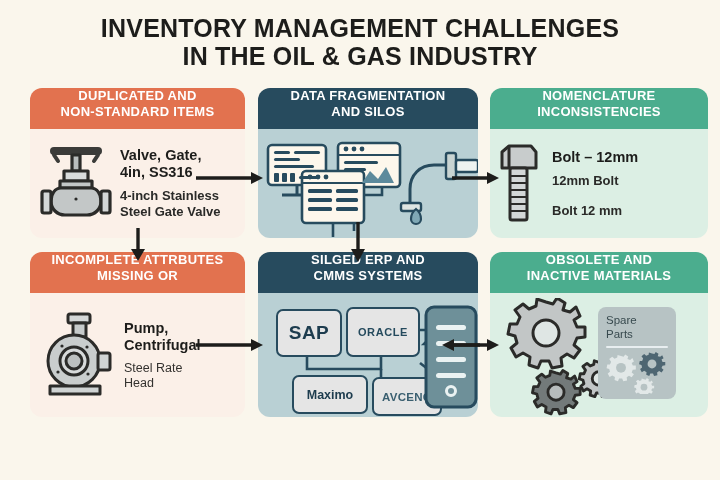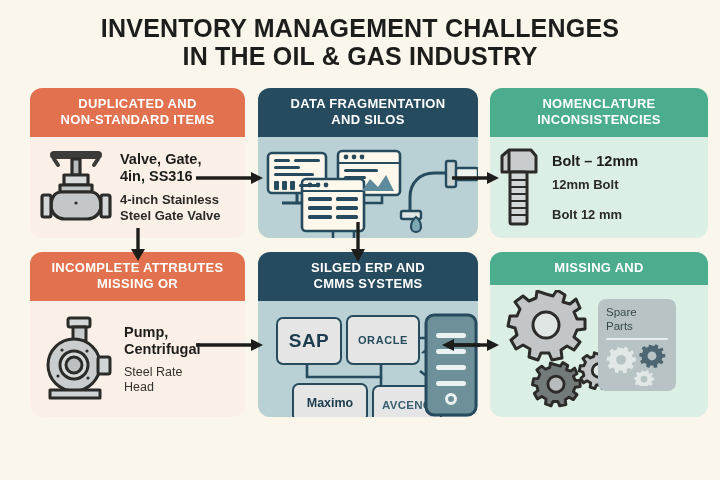--- a/index.html
+++ b/index.html
@@ -22,21 +22,21 @@
   .title .l2{display:block;}
 
   
   .panel{
     position:absolute;border-radius:12px;overflow:hidden;
     display:flex;flex-direction:column;
   }
   .phead{
     text-align:center;color:#ffffff;font-weight:bold;
     font-size:13px;line-height:16px;letter-spacing:.3px;
-    padding:8px 4px 9px;flex:0 0 auto;
+    padding:0 4px 9px;flex:0 0 auto;
   }
   .pbody{flex:1 1 auto;position:relative;display:flex;align-items:center;}
 
   .orange .phead{background:#e2724f;}
   .orange .pbody{background:#fbf0e8;}
   .teal   .phead{background:#274b5e;}
   .teal   .pbody{background:#b9d0d4;}
   .green  .phead{background:#4bad8e;}
   .green  .pbody{background:#dcefe4;}
 
@@ -326,21 +326,22 @@
             <rect x="14" y="70" width="30" height="5" rx="2.5"></rect>
           </g>
           <circle cx="29" cy="88" r="4.5" fill="none" stroke="#eaf2f2" stroke-width="3"></circle>
         </svg>
       </div>
     </div>
   </div>
 
   <div class="panel green" id="p-obs">
     <div class="phead">
-      <div>MISSING AND</div>
+      <div>OBSOLETE AND</div>
+      <div>INACTIVE MATERIALS</div>
     </div>
     <div class="pbody">
       <div style="position:relative;width:100%;height:100%;">
 
         <svg width="120" height="118" viewBox="0 0 120 118" style="position:absolute;left:14px;top:5px;">
           <g transform="translate(42,38)">
             <g fill="#c2c6c6" stroke="#2b2b29" stroke-width="3" stroke-linejoin="round">
               <path d="M0,-34 L7,-32 L11,-38 L19,-33 L17,-26 L24,-24 L30,-29 L34,-20 L28,-16 L31,-9 L39,-9 L39,1 L31,2 L28,9 L34,14 L28,22 L21,18 L15,22 L16,30 L6,32 L3,25 L-5,25 L-8,32 L-17,29 L-16,21 L-23,17 L-30,21 L-35,12 L-29,7 L-31,0 L-38,-2 L-36,-12 L-29,-12 L-26,-19 L-31,-26 L-23,-32 L-17,-27 L-10,-30 L-9,-37 Z"></path>
               <circle cx="0" cy="-3" r="13" fill="#dfe6e4"></circle>
             </g>

